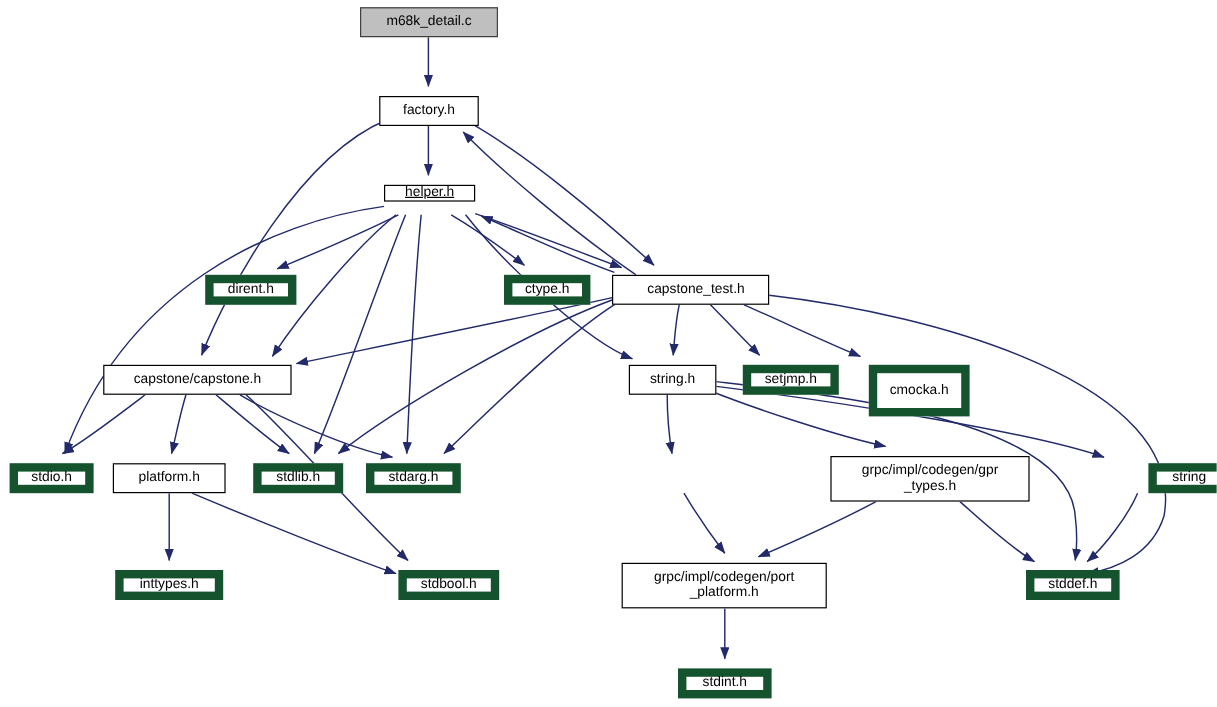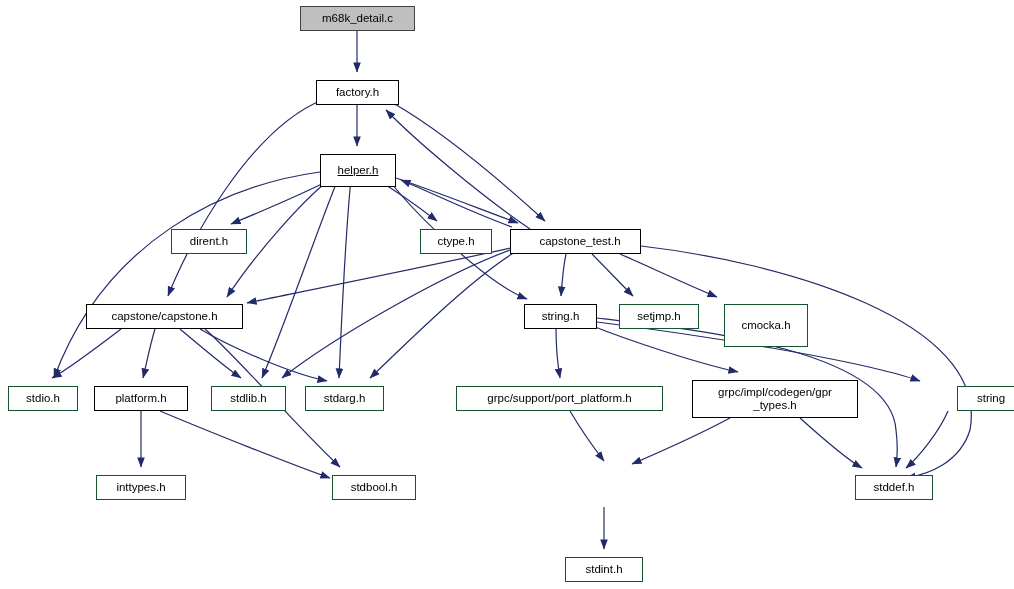--- a/index.html
+++ b/index.html
@@ -26,21 +26,21 @@
   .node {
     position: absolute;
     box-sizing: border-box;
     display: flex;
     align-items: center;
     justify-content: center;
     text-align: center;
     font-size: 11.5px;
     color: #000000;
     background: #ffffff;
-    border: 1px solid #14532d;
+    border: 7px solid #14532d;
     line-height: 1.15;
     white-space: pre-line;
     padding: 0 3px;
   }
   .node.strong {
     border: 1px solid #000000;
   }
   .node.root {
     background: #bfbfbf;
     border: 1px solid #404040;
@@ -132,21 +132,21 @@
       <path d="M604,507 C604,524 604,540 604,549"></path>
 
       <path d="M948,411 C940,430 920,456 906,468"></path>
     </g>
   </svg>
 
   <div class="node root" style="left:300px; top:6px; width:115px; height:25px;">m68k_detail.c</div>
 
   <div class="node strong" style="left:316px; top:80px; width:83px; height:25px;">factory.h</div>
 
-  <div class="node strong" style="left:320px; top:154px; width:76px; height:33px;text-decoration:underline;">helper.h</div>
+  <div class="node strong" style="left:320px; top:154px; width:76px; height:14px;text-decoration:underline;">helper.h</div>
 
   <div class="node" style="left:171px; top:229px; width:76px; height:25px;">dirent.h</div>
 
   <div class="node" style="left:420px; top:229px; width:72px; height:25px;">ctype.h</div>
 
   <div class="node strong" style="left:510px; top:229px; width:131px; height:25px;padding-left:12px;">capstone_test.h</div>
 
   <div class="node strong" style="left:86px; top:304px; width:157px; height:25px;">capstone/capstone.h</div>
 
   <div class="node strong" style="left:524px; top:304px; width:73px; height:25px;">string.h</div>
@@ -156,29 +156,30 @@
   <div class="node" style="left:724px; top:304px; width:84px; height:43px;">cmocka.h</div>
 
   <div class="node" style="left:8px; top:386px; width:70px; height:25px;">stdio.h</div>
 
   <div class="node strong" style="left:94px; top:386px; width:94px; height:25px;">platform.h</div>
 
   <div class="node" style="left:211px; top:386px; width:75px; height:25px;">stdlib.h</div>
 
   <div class="node" style="left:305px; top:386px; width:79px; height:25px;">stdarg.h</div>
 
-  <div class="node" style="left:456px; top:386px; width:207px; height:25px;">grpc/support/port_platform.h</div>
 
   <div class="node strong" style="left:692px; top:380px; width:166px; height:38px;">grpc/impl/codegen/gpr
 _types.h</div>
 
   <div class="node" style="left:926px; top:386px; width:68px; height:25px;margin-left:31px;">string</div>
 
   <div class="node" style="left:96px; top:475px; width:90px; height:25px;">inttypes.h</div>
 
   <div class="node" style="left:332px; top:475px; width:84px; height:25px;">stdbool.h</div>
 
+  <div class="node strong" style="left:518px; top:469px; width:171px; height:38px;">grpc/impl/codegen/port
+_platform.h</div>
 
   <div class="node" style="left:855px; top:475px; width:78px; height:25px;">stddef.h</div>
 
   <div class="node" style="left:565px; top:557px; width:78px; height:25px;">stdint.h</div>
 
 </div>
 
 </body></html>

